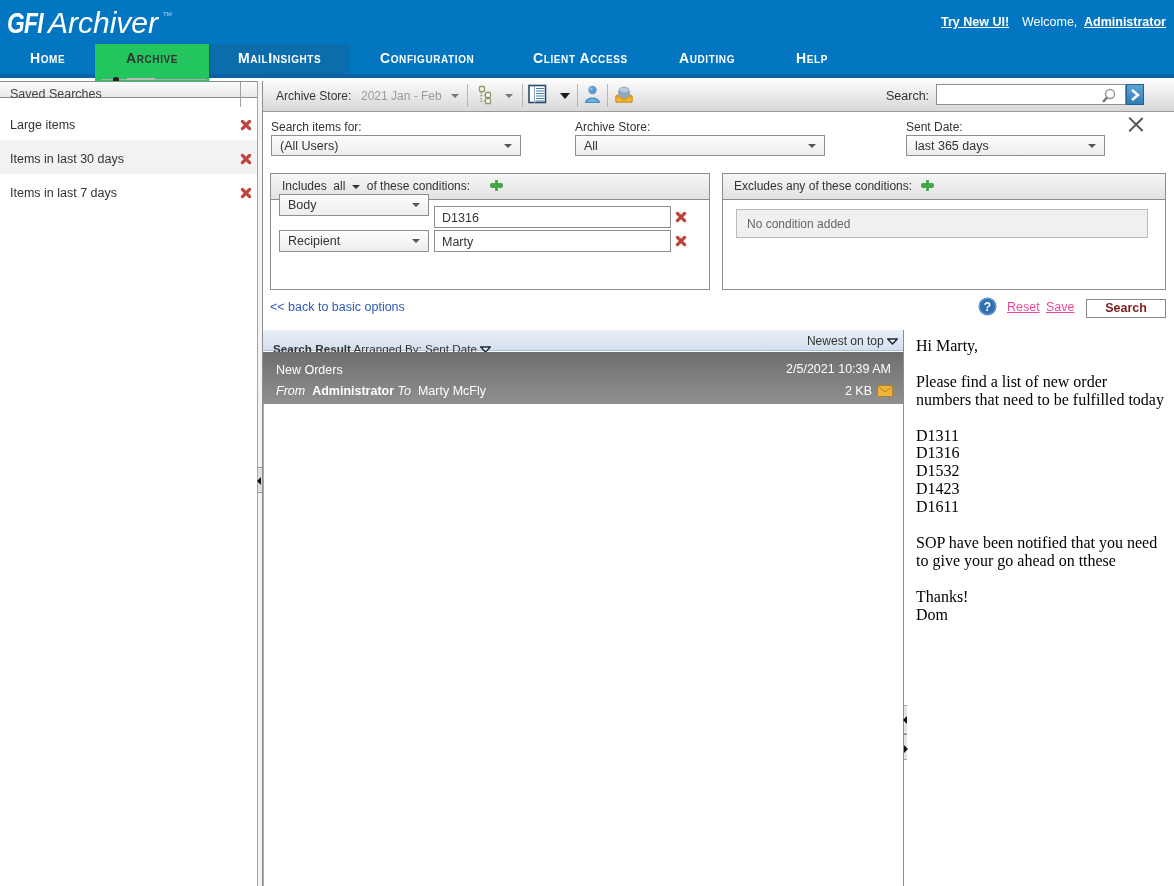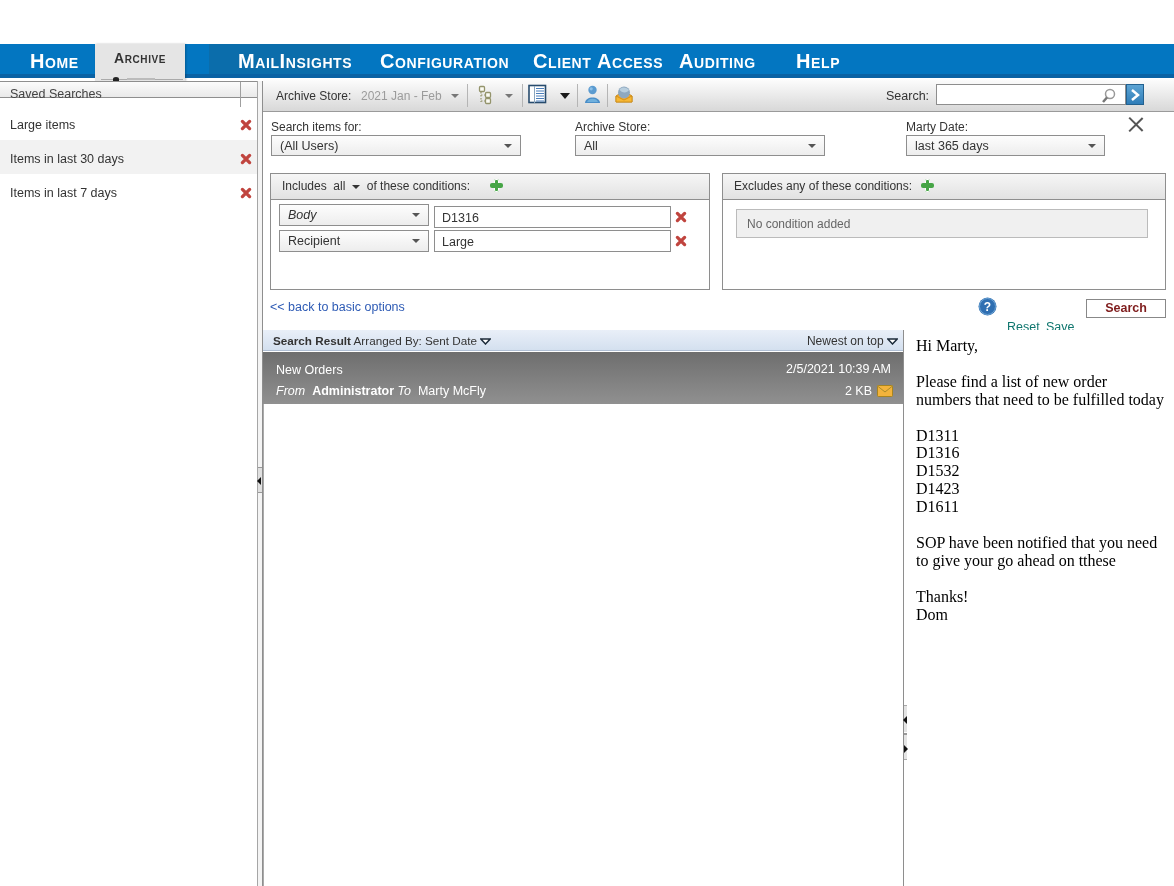--- a/index.html
+++ b/index.html
@@ -10,23 +10,23 @@
 
 #header { position:absolute; left:0; top:0; width:1174px; height:44px; background:#0376c1; }
 #logo { position:absolute; left:7px; top:6px; color:#fff; font-style:italic; font-size:30px; white-space:nowrap; }
 #logo .gfi { display:inline-block; font-weight:bold; transform:scaleX(0.76); transform-origin:0 50%; letter-spacing:-1px; }
 #logo .ar { display:inline-block; margin-left:-6px; }
 #hdrright { position:absolute; right:14px; top:14px; color:#fff; font-size:13px; }
 
 
 #nav { position:absolute; left:0; top:44px; width:1174px; height:30px; background:#0376c1; }
 #navstrip { position:absolute; left:0; top:74px; width:1174px; height:4px; background:#0a62a4; }
-.navitem { position:absolute; top:50px; color:#fff; font-weight:bold; font-size:20px; font-variant:small-caps; letter-spacing:0.6px; }
+.navitem { position:absolute; top:50px; color:#fff; font-weight:bold; font-size:14px; font-variant:small-caps; letter-spacing:0.6px; }
 #tab-mail { position:absolute; left:209px; top:44px; width:141px; height:30px; background:#0b6dab; }
-#tab-archive { position:absolute; left:95px; top:44px; width:90px; height:37px; background:#e5e5e5; box-shadow:1px 0 2px rgba(0,0,0,0.25); }
+#tab-archive { position:absolute; left:95px; top:44px; width:114px; height:37px; background:#22c55e; box-shadow:1px 0 2px rgba(0,0,0,0.25); }
 #tab-archive .t { position:absolute; left:0; top:6px; width:100%; text-align:center; color:#333; font-weight:bold; font-size:14px; font-variant:small-caps; letter-spacing:0.6px; }
 #tab-archive .line { position:absolute; left:6px; right:2px; top:35px; border-top:1px solid #aaa; }
 #tab-archive .dot { position:absolute; left:18px; top:33px; width:6px; height:4px; background:#222; border-radius:50% 50% 0 0; }
 #tab-archive .frag { position:absolute; left:32px; top:34px; width:28px; height:2px; background:#bbb; }
 
 
 #sidebar { position:absolute; left:0; top:81px; width:258px; height:805px; background:#fff; border-right:1px solid #a6a6a6; }
 #ssheader { position:absolute; left:0; top:0; width:257px; height:17px; background:linear-gradient(#fbfbfb,#e9e9e9); border-top:1px solid #8e8e8e; border-bottom:1px solid #8e8e8e; }
 #ssheader .t { position:absolute; left:10px; top:5px; font-size:12.5px; color:#444; }
 #ssheader .sep { position:absolute; left:240px; top:0; width:1px; height:25px; background:#9f9f9f; }
@@ -60,41 +60,51 @@
 .fselect .btn { position:absolute; right:0px; top:0px; width:24px; height:19px; }
 .fselect .btn .darr { left:8px; top:8px; border-top-color:#555; }
 .condbox { position:absolute; border:1px solid #8e8e8e; background:#fff; }
 .condhdr { position:absolute; left:0; top:0; width:100%; height:26px; background:linear-gradient(#f6f6f6,#e2e2e2); border-bottom:1px solid #8e8e8e; font-size:12px; color:#333; }
 .greenplus { display:inline-block; position:relative; width:13px; height:13px; vertical-align:-2px; }
 .greenplus:before { content:""; position:absolute; left:4px; top:0; width:5px; height:13px; background:#46a546; border-radius:2px; box-shadow:0 0 0 1px #fff inset; }
 .greenplus:after { content:""; position:absolute; left:0; top:4px; width:13px; height:5px; background:#46a546; border-radius:2px; }
 .finput { position:absolute; height:22px; background:#fff; border:1px solid #8e8e8e; font-size:12.5px; color:#333; }
 .finput .t { position:absolute; left:7px; top:4px; }
 #backlink { position:absolute; left:270px; top:300px; font-size:12.5px; color:#2e5bb5; }
-.alink { position:absolute; font-size:12.5px; color:#0f766e; text-decoration:underline;margin-top:20px; }
+.alink { position:absolute; font-size:12.5px; color:#ec4899; text-decoration:underline; }
 #searchbutton { position:absolute; left:1086px; top:299px; width:80px; height:19px; background:#fff; border:1px solid #888; text-align:center; font-size:12.5px; font-weight:bold; color:#7f1d1d; line-height:17px; }
 #closex { position:absolute; left:1128px; top:116px; width:16px; height:16px; }
 #closex:before, #closex:after { content:""; position:absolute; left:7px; top:-1px; width:1.5px; height:19px; background:#555; }
 #closex:before { transform:rotate(45deg); }
 #closex:after { transform:rotate(-45deg); }
 
 
 #reshdr { position:absolute; left:263px; top:330px; width:640px; height:21px; background:linear-gradient(#e9eff8,#d4e0ef); border-bottom:1px solid #b0bfd4; font-size:12px; color:#333; }
 #resrow { position:absolute; left:263px; top:352px; width:640px; height:52px; background:linear-gradient(#6e6e6e,#909090); color:#fff; font-size:12.5px; }
 #resborder { position:absolute; left:263px; top:404px; width:640px; height:482px; border-left:1px solid #aaa; background:#fff; }
 .navarr { display:inline-block; width:11px; height:7px; vertical-align:0px; }
 
 
 #preview { position:absolute; left:908px; top:330px; width:266px; height:556px; background:#fff; font-family:"Liberation Serif",serif; font-size:16px; color:#000; }
 #preview .txt { position:absolute; left:8px; top:7px; line-height:17.9px; width:249px; font-size:16px; }
 </style>
 </head>
 <body>
 <div id="page">
 
+  <div id="header">
+    <div id="logo"><span class="gfi">GFI</span><span class="ar">Archiver</span></div>
+    <div style="position:absolute;left:163px;top:11px;color:#bedcf0;font-size:6px;">TM</div>
+    <div id="hdrright">
+        <span style="position:absolute;"></span>
+      </div>
+    <a style="position:absolute;left:941px;top:15px;color:#fff;font-weight:bold;text-decoration:underline;font-size:12.5px;">Try New UI!</a>
+    <span style="position:absolute;left:1022px;top:15px;color:#fff;font-size:12.5px;">Welcome,</span>
+    <a style="position:absolute;left:1084px;top:15px;color:#fff;font-weight:bold;text-decoration:underline;font-size:12.5px;">Administrator</a>
+  </div>
 
   <div id="nav"></div>
   <div id="navstrip"></div>
   <div id="tab-mail"></div>
   <div class="navitem" style="left:30px;">Home</div>
   <div class="navitem" style="left:238px;">MailInsights</div>
   <div class="navitem" style="left:380px;">Configuration</div>
   <div class="navitem" style="left:533px;">Client Access</div>
   <div class="navitem" style="left:679px;">Auditing</div>
   <div class="navitem" style="left:796px;">Help</div>
@@ -184,21 +194,21 @@
     </div>
   </div>
   <div id="vsplit1">
       <div class="handle">
         <div class="tri-l" style="left:-1px; top:9px;"></div>
       </div>
     </div>
 
   <div class="flabel" style="left:271px; top:120px;">Search items for:</div>
   <div class="flabel" style="left:575px; top:120px;">Archive Store:</div>
-  <div class="flabel" style="left:906px; top:120px;">Marty Date:</div>
+  <div class="flabel" style="left:906px; top:120px;">Sent Date:</div>
   <div class="fselect" style="left:271px; top:135px; width:250px;">
       <div class="t">(All Users)</div>
       <div class="btn">
         <div class="darr"></div>
       </div>
     </div>
   <div class="fselect" style="left:575px; top:135px; width:250px;">
       <div class="t">All</div>
       <div class="btn">
         <div class="darr"></div>
@@ -211,40 +221,40 @@
       </div>
     </div>
   <div id="closex"></div>
 
   <div class="condbox" style="left:270px; top:173px; width:440px; height:117px;">
     <div class="condhdr">
         <span style="position:absolute; left:11px; top:5px;">Includes&nbsp; all &nbsp;<span style="display:inline-block;width:0;height:0;border-left:4px solid transparent;border-right:4px solid transparent;border-top:4px solid #333;vertical-align:1px;"></span>&nbsp; of these conditions:</span>
         <span class="greenplus" style="position:absolute;left:219px;top:5px;"></span>
       </div>
   </div>
-  <div class="fselect" style="left:279px; top:204px; width:150px; height:22px;font-style:italic;">
+  <div class="fselect" style="left:279px; top:194px; width:150px; height:22px;">
       <div class="t">Body</div>
       <div class="btn">
         <div class="darr"></div>
       </div>
     </div>
   <div class="finput" style="left:434px; top:206px; width:237px;">
       <div class="t">D1316</div>
     </div>
   <svg class="redx" style="left:675px; top:211px;" viewBox="0 0 12 12">
       <path d="M2.4 2.4 L9.6 9.6 M9.6 2.4 L2.4 9.6" stroke="#c0443e" stroke-width="3.3" stroke-linecap="round" fill="none"></path>
     </svg>
   <div class="fselect" style="left:279px; top:230px; width:150px; height:22px;">
       <div class="t">Recipient</div>
       <div class="btn">
         <div class="darr"></div>
       </div>
     </div>
   <div class="finput" style="left:434px; top:230px; width:237px;">
-      <div class="t">Large</div>
+      <div class="t">Marty</div>
     </div>
   <svg class="redx" style="left:675px; top:235px;" viewBox="0 0 12 12">
       <path d="M2.4 2.4 L9.6 9.6 M9.6 2.4 L2.4 9.6" stroke="#c0443e" stroke-width="3.3" stroke-linecap="round" fill="none"></path>
     </svg>
 
   <div class="condbox" style="left:722px; top:173px; width:444px; height:117px;">
     <div class="condhdr">
         <span style="position:absolute; left:11px; top:5px;">Excludes any of these conditions:</span>
         <span class="greenplus" style="position:absolute;left:198px;top:5px;"></span>
       </div>
@@ -257,21 +267,21 @@
   <svg class="abs" style="left:978px; top:297px;" width="19" height="19" viewBox="0 0 19 19">
     <circle cx="9.5" cy="9.5" r="9" fill="#2f6fb2"></circle>
     <circle cx="9.5" cy="9.5" r="8" fill="none" stroke="#6ea4d4" stroke-width="1"></circle>
     <text x="9.5" y="14" text-anchor="middle" font-family="Liberation Sans" font-size="12" font-weight="bold" fill="#fff">?</text>
   </svg>
   <div class="alink" style="left:1007px; top:300px;">Reset</div>
   <div class="alink" style="left:1046px; top:300px;">Save</div>
   <div id="searchbutton">Search</div>
 
   <div id="reshdr">
-    <span style="position:absolute; left:10px; top:4px; font-size:11.7px;"><b>Search Result</b> Arranged By: Sent Date <svg class="navarr" viewBox="0 0 11 7">
+    <span style="position:absolute; left:10px; top:12px; font-size:11.7px;"><b>Search Result</b> Arranged By: Sent Date <svg class="navarr" viewBox="0 0 11 7">
           <path d="M0.8 1 h9.4 l-4.7 5 z" fill="#fff" stroke="#1c2b3a" stroke-width="1.5"></path>
         </svg></span>
     <span style="position:absolute; right:5px; top:4px;">Newest on top <svg class="navarr" viewBox="0 0 11 7">
           <path d="M0.8 1 h9.4 l-4.7 5 z" fill="#fff" stroke="#1c2b3a" stroke-width="1.5"></path>
         </svg></span>
   </div>
   <div id="resrow">
     <div style="position:absolute; left:13px; top:11px;">New Orders</div>
     <div style="position:absolute; right:12px; top:10px;">2/5/2021 10:39 AM</div>
     <div style="position:absolute; left:13px; top:32px;"><i>From</i>&nbsp; <b>Administrator</b> <i>To</i> &nbsp;Marty McFly</div>

